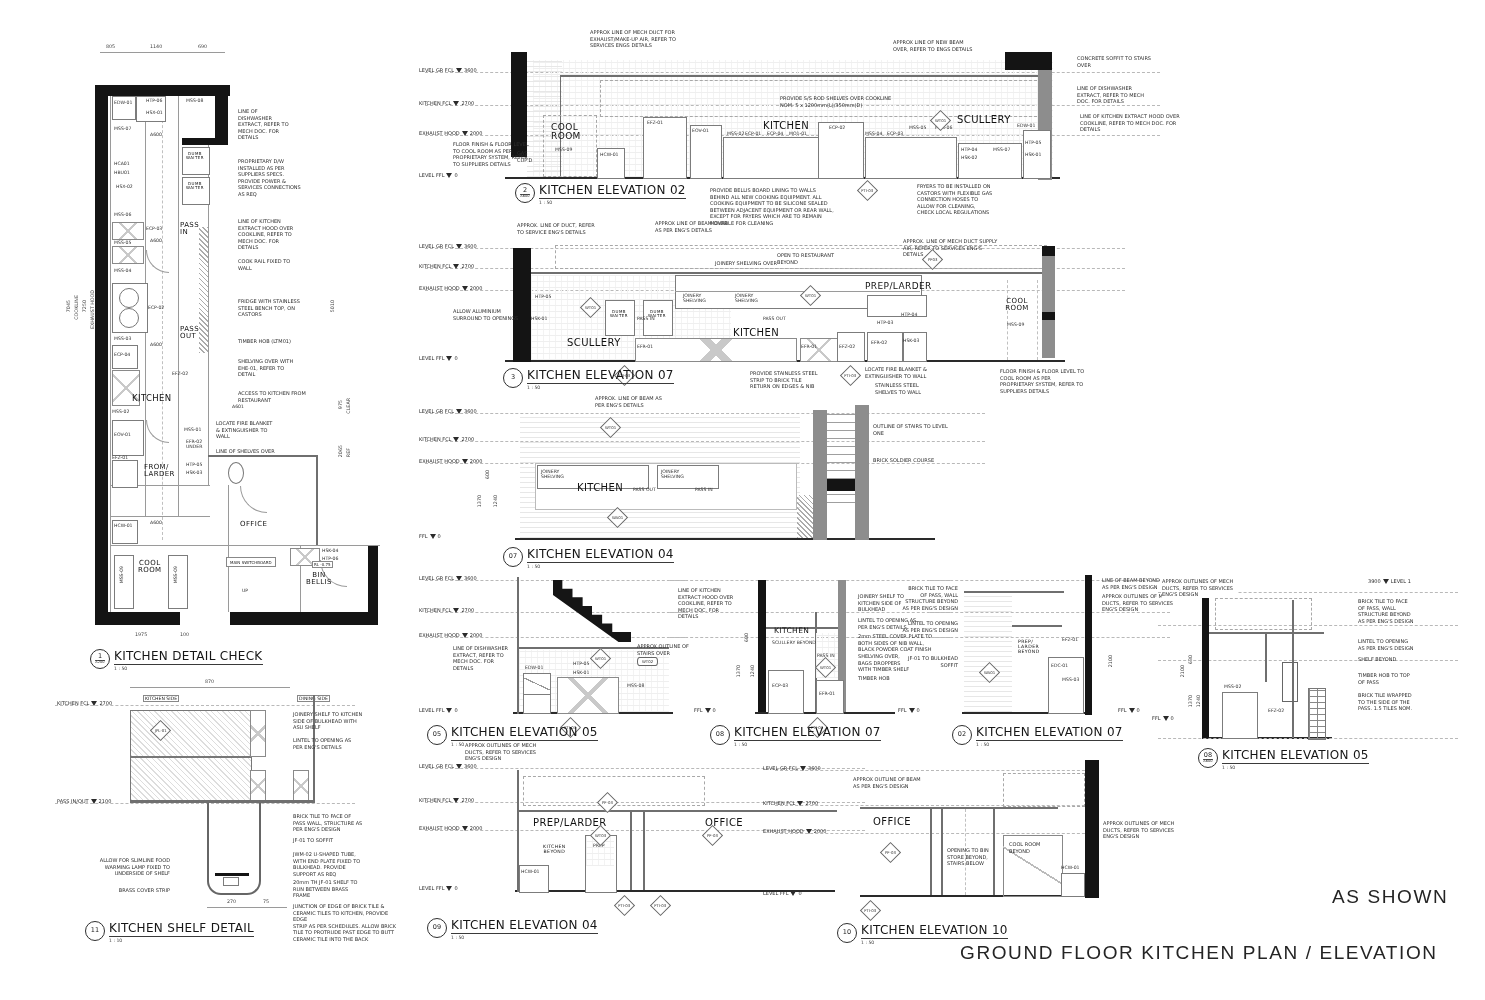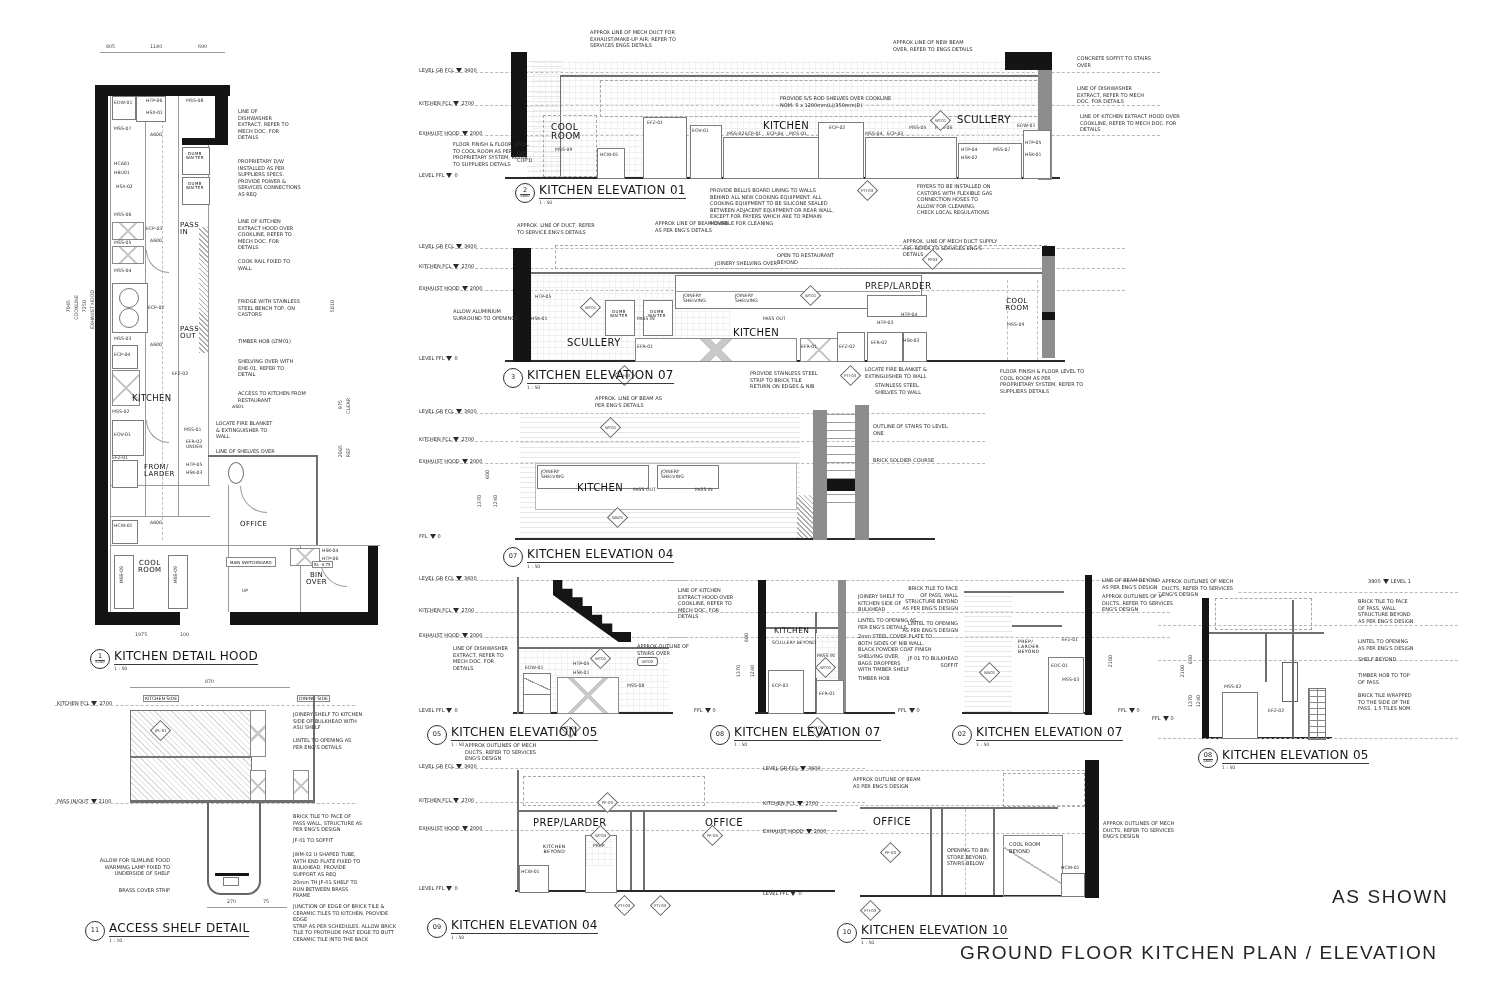--- a/index.html
+++ b/index.html
@@ -126,21 +126,21 @@
 IN</div>
   <div class="room" style="left:180px;top:326px;font-size:7px;">PASS
 OUT</div>
   <div class="room" style="left:132px;top:394px;font-size:8.5px;">KITCHEN</div>
   <div class="room" style="left:144px;top:464px;font-size:7px;">FROM/
 LARDER</div>
   <div class="room" style="left:138px;top:560px;font-size:7px;text-align:center;">COOL
 ROOM</div>
   <div class="room" style="left:240px;top:521px;font-size:7px;">OFFICE</div>
   <div class="room" style="left:306px;top:572px;font-size:7px;text-align:center;">BIN
-OVER</div>
+BELLIS</div>
 
   <div class="tagbox" style="left:226px;top:557px;font-size:4px;padding:1.5px 3px;">MAIN SWITCHBOARD</div>
   <div class="tagbox" style="left:312px;top:561px;font-size:4px;">RL -0.75</div>
   <div class="tag" style="left:242px;top:588px;">UP</div>
 
   <div class="tag" style="left:114px;top:100px;">EDW-01</div>
   <div class="tag" style="left:146px;top:98px;">HTP-06</div>
   <div class="tag" style="left:146px;top:110px;">HSX-01</div>
   <div class="tag" style="left:186px;top:98px;">MSS-08</div>
   <div class="tag" style="left:114px;top:126px;">MSS-07</div>
@@ -220,21 +220,21 @@
 
   <div class="dim" style="left:135px;top:632px;">1975</div>
   <div class="dim" style="left:180px;top:632px;">100</div>
 
   <div class="dtitle" style="left:90px;top:649px;">
     <div class="dcirc">
         <span class="n">1</span>
         <span class="s">A200</span>
       </div>
     <div class="dtt">
-        <span class="t">KITCHEN DETAIL HOOD</span>
+        <span class="t">KITCHEN DETAIL CHECK</span>
         <span class="sc">1 : 50</span>
       </div>
   </div>
 </div>
 
 <div class="abs" style="left:405px;top:25px;width:760px;height:195px;">
 
   <div class="dash" style="left:20px;top:47px;width:735px;"></div>
   <div class="dash" style="left:20px;top:80px;width:735px;"></div>
   <div class="dash" style="left:20px;top:110px;width:735px;"></div>
@@ -343,21 +343,21 @@
   <div class="note" style="left:675px;top:88px;width:110px;">LINE OF KITCHEN EXTRACT HOOD OVER
 COOKLINE, REFER TO MECH DOC. FOR
 DETAILS</div>
 
   <div class="dtitle" style="left:110px;top:158px;">
     <div class="dcirc">
         <span class="n">2</span>
         <span class="s">A600</span>
       </div>
     <div class="dtt">
-        <span class="t">KITCHEN ELEVATION 01</span>
+        <span class="t">KITCHEN ELEVATION 02</span>
         <span class="sc">1 : 50</span>
       </div>
   </div>
 </div>
 
 <div class="abs" style="left:405px;top:220px;width:760px;height:175px;">
   <div class="dash" style="left:20px;top:28px;width:700px;"></div>
   <div class="dash" style="left:20px;top:48px;width:700px;"></div>
   <div class="dash" style="left:20px;top:70px;width:700px;"></div>
   <div class="floor" style="left:100px;top:140px;width:560px;height:2px;"></div>
@@ -990,20 +990,20 @@
   <div class="note noteR" style="left:40px;top:182px;width:75px;">ALLOW FOR SLIMLINE FOOD
 WARMING LAMP FIXED TO
 UNDERSIDE OF SHELF</div>
   <div class="note noteR" style="left:60px;top:212px;width:55px;">BRASS COVER STRIP</div>
   <div class="dtitle" style="left:30px;top:246px;">
     <div class="dcirc">
         <span class="n">11</span>
         <span class="s"></span>
       </div>
     <div class="dtt">
-        <span class="t">ACCESS SHELF DETAIL</span>
+        <span class="t">KITCHEN SHELF DETAIL</span>
         <span class="sc">1 : 10</span>
       </div>
   </div>
 </div>
 
 <div class="sheet-title" style="left:960px;top:942px;">GROUND FLOOR KITCHEN PLAN / ELEVATION</div>
 <div class="sheet-title" style="left:1332px;top:886px;">AS SHOWN</div>
 
 </body></html>

